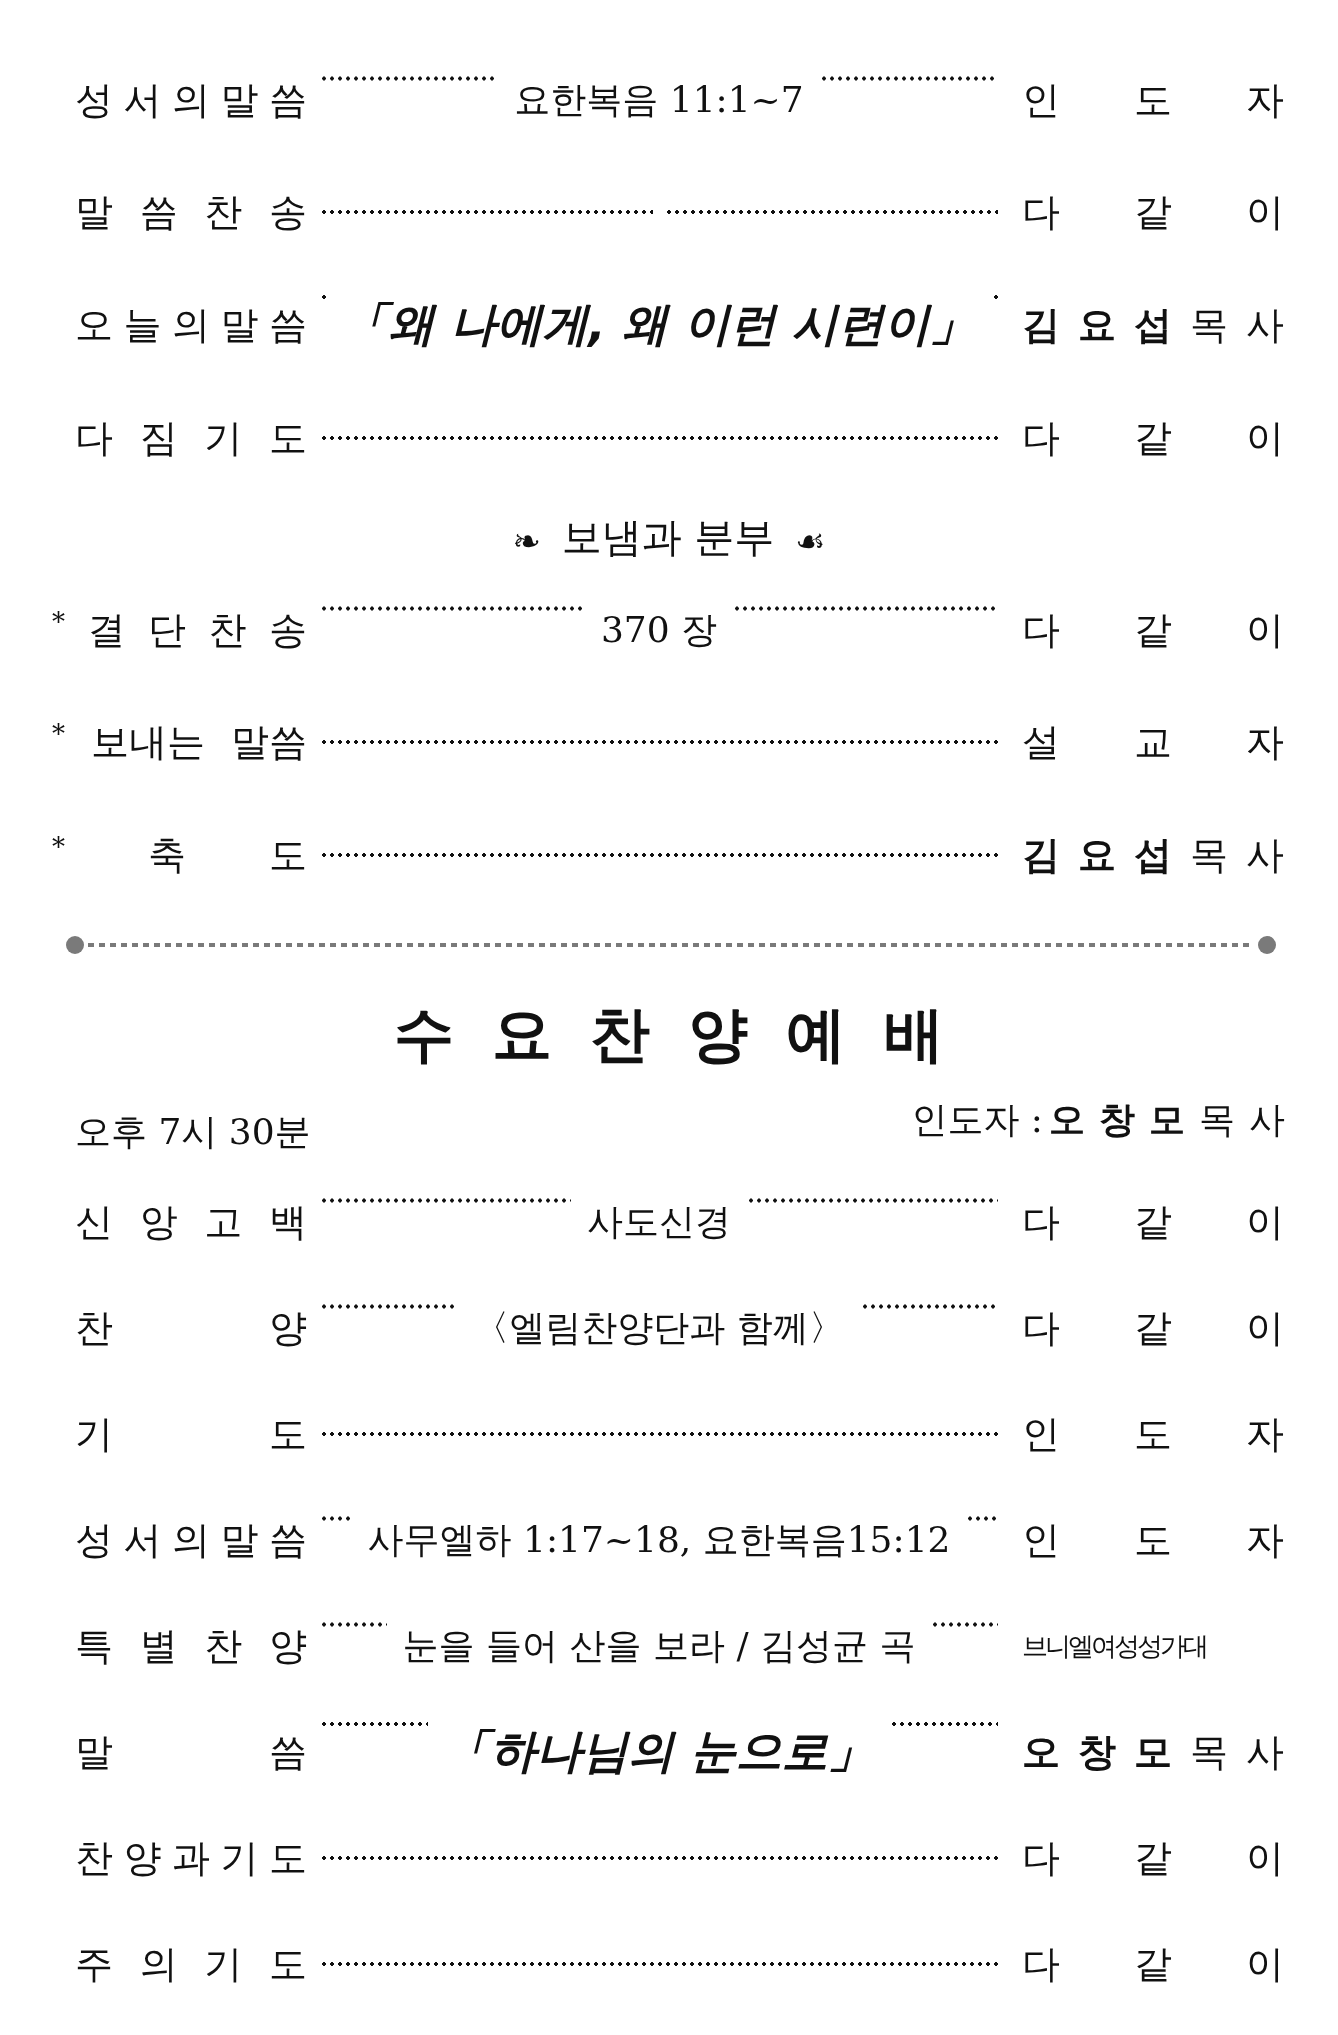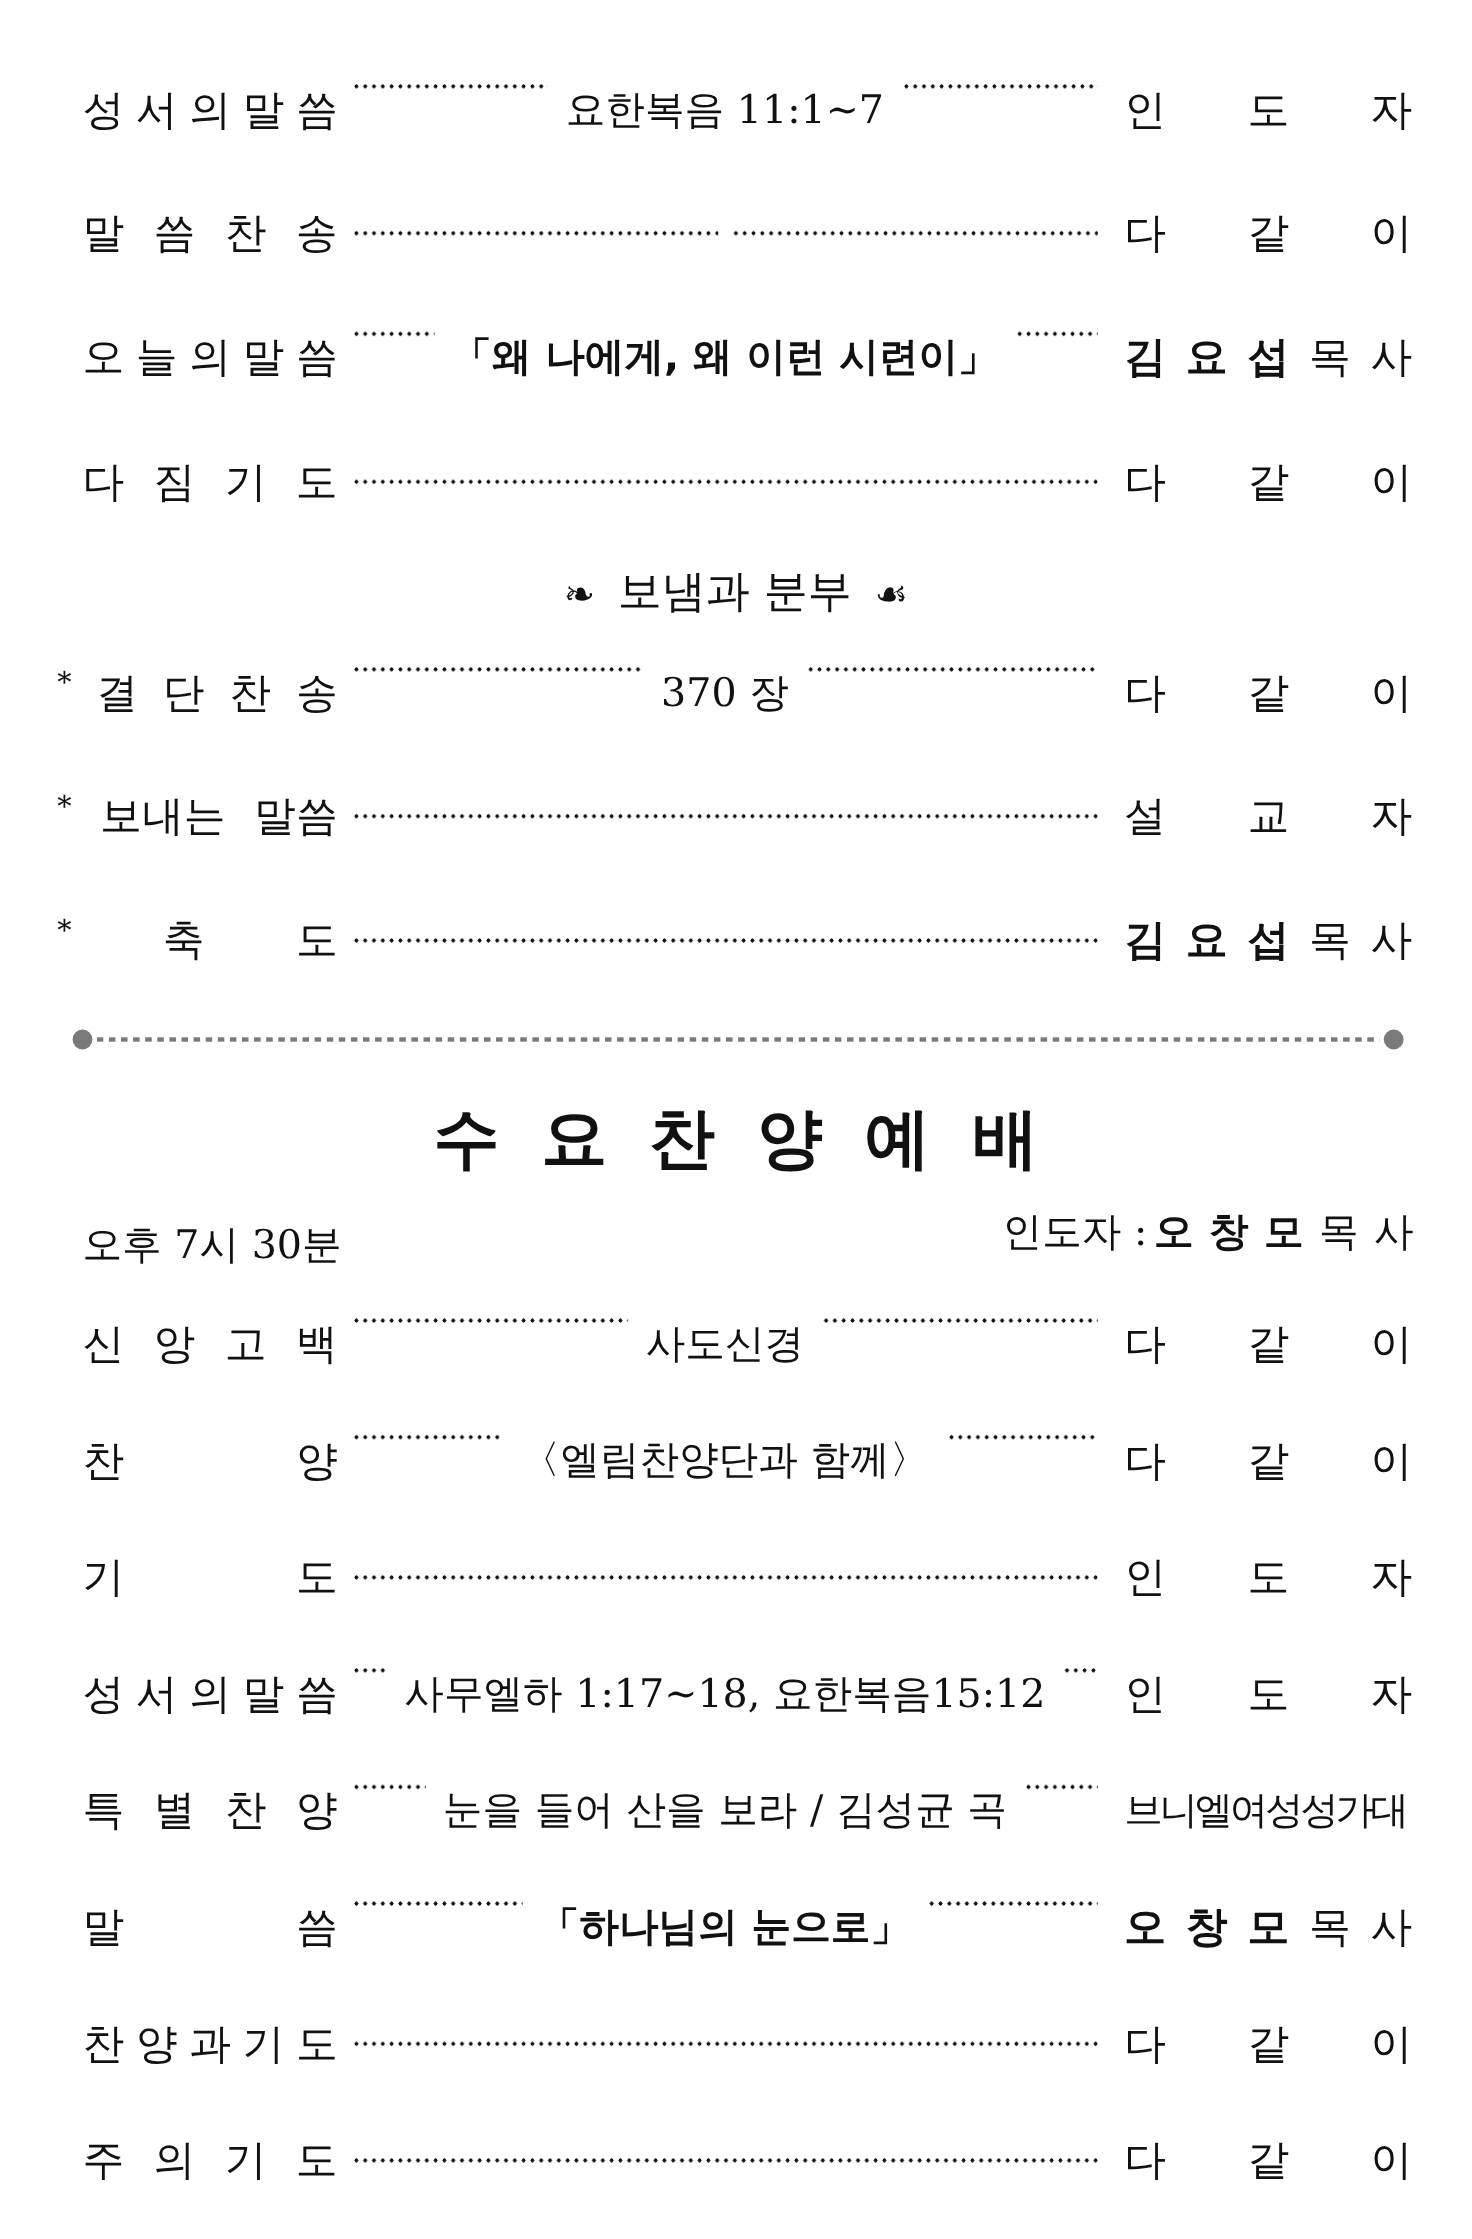--- a/index.html
+++ b/index.html
@@ -9,25 +9,25 @@
   .row .label { position:absolute; left:75px; top:50%; transform:translateY(-50%);
                 width:232px; font-size:38px; display:flex; justify-content:space-between; white-space:nowrap; }
   .row .label.star { left:52px; width:255px; }
   .row .label .ast { font-size:26px; align-self:flex-start; margin-top:2px; }
   .row .mid { position:absolute; left:314px; width:690px; top:50%; transform:translateY(-50%);
               display:flex; font-size:36px; white-space:nowrap; }
   .dots { flex:1; height:6px; margin:0 6px;
           background-image: radial-gradient(circle, #111 1.6px, transparent 2px);
           background-size:8px 6px; background-repeat:repeat-x; background-position:left center; }
   .mid .text { padding:0 10px; }
-  .mid .bold { font-family:"DejaVu Sans", "Liberation Sans", sans-serif; font-weight:bold; font-size:36px; }
+  .mid .bold { font-family:"DejaVu Sans", "Liberation Sans", sans-serif; font-weight:bold; font-size:46px;font-style:italic; }
   .row .right { position:absolute; left:1022px; width:262px; top:50%; transform:translateY(-50%);
                 display:flex; justify-content:space-between; font-size:38px; white-space:nowrap; }
   .right .b { font-family:"DejaVu Sans", "Liberation Sans", sans-serif; font-weight:bold; }
-  .right.tight { font-size:35px; letter-spacing:-3px; justify-content:flex-start; }
+  .right.tight { font-size:26px; letter-spacing:-3px; justify-content:flex-start; }
   .section-head { position:absolute; top:510px; left:0; width:1338px; text-align:center; font-size:40px; }
   .orn { display:inline-block; font-size:34px; vertical-align:middle; margin:0 8px; }
   .divider { position:absolute; top:936px; left:66px; width:1210px; height:18px; }
   .divider .dot-end { position:absolute; top:0; width:18px; height:18px; border-radius:50%; background:#7a7a7a; }
   .divider .line { position:absolute; left:22px; right:22px; top:7px; height:4px;
                    background-image: linear-gradient(to right, #7a7a7a 55%, transparent 55%);
                    background-size:11px 4px; background-repeat:repeat-x; }
   .title { position:absolute; top:995px; left:0; width:1338px; text-align:center;
            font-family:"DejaVu Sans", "Liberation Sans", sans-serif; font-weight:bold; font-size:60px;
            letter-spacing:38px; text-indent:38px; }

